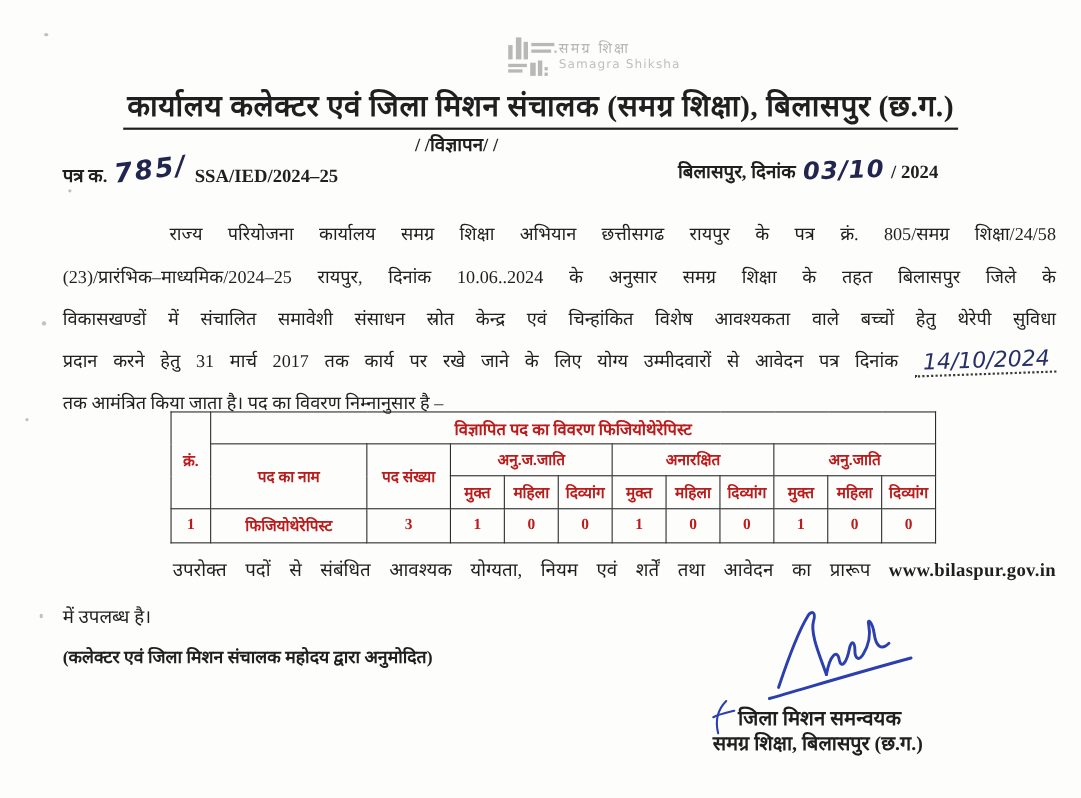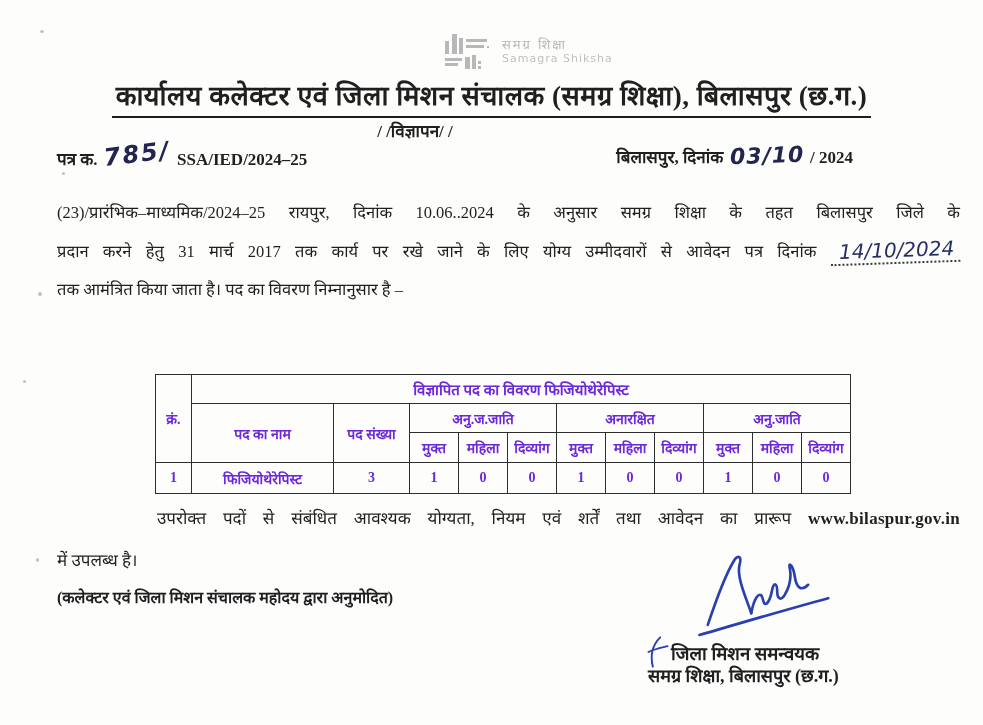--- a/index.html
+++ b/index.html
@@ -3,21 +3,21 @@
 <meta charset="utf-8">
 <style>
   html,body{margin:0;padding:0;background:#e8e8e8;}
   .page{
     position:relative; width:983px; height:725px; margin:0 auto;
     background:#fdfdfc; overflow:hidden;
     font-family:"Liberation Serif","DejaVu Serif",serif;
     color:#1f1f1f;
   }
   
-  .logo{position:absolute; top:31px; left:443px; display:flex; align-items:center; gap:11px; opacity:.62;justify-content:center;}
+  .logo{position:absolute; top:31px; left:460px; display:flex; align-items:center; opacity:.62;justify-content:center;}
   .logo-mark{flex:0 0 auto;}
   .logo-text{line-height:1.15;}
   .logo-hi{font-size:13px; color:#8b8b8b; letter-spacing:2px; font-family:"DejaVu Sans",sans-serif;}
   .logo-en{font-size:11px; color:#9a9a9a; letter-spacing:1px; font-family:"DejaVu Sans",sans-serif;}
   
   .title-wrap{position:absolute; top:76px; left:0; width:983px; text-align:center;}
   .title{display:inline-block; font-size:27px; font-weight:bold; letter-spacing:.5px;
          border-bottom:2.5px solid #1e1e1e; padding:0 4px 3px 4px;}
   .subtitle{position:absolute; top:119px; left:0; width:830px; text-align:center;
             font-size:17px; font-weight:bold;}
@@ -34,21 +34,21 @@
          white-space:nowrap; overflow:visible;}
   .pline.first{padding-left:97px;}
   .pline.last{text-align:center; text-align-last:left;}
   .hand-inline{display:inline-block; font-family:"DejaVu Sans",cursive; font-style:italic;
                font-size:20px; color:#262f66; border-bottom:2px dotted #3a3a3a;
                padding:0 6px 0 8px; transform:rotate(-2deg); line-height:24px;}
   
   table.post{position:absolute; top:374px; left:155px; border-collapse:collapse;
              table-layout:fixed; font-size:14px;}
   table.post td{border:1.6px solid #2d2d2d; text-align:center; vertical-align:middle;
-                font-weight:600; color:#6d28d9; padding:1px 2px; overflow:hidden;}
+                font-weight:600; color:#b91c1c; padding:1px 2px; overflow:hidden;}
   td.ttl{font-size:15px; height:26px;}
   tr.r2 td{height:26px;}
   tr.r3 td{height:27px;}
   tr.r4 td{height:28px;}
   td.post-name{text-align:left; padding-left:9px;}
   
   .footer-par{position:absolute; top:502px; left:57px; width:903px; font-size:17px;}
   .fline1{height:34px; line-height:34px; text-align:justify; text-align-last:justify;
           white-space:nowrap; padding-left:100px;}
   .fline2{height:34px; line-height:34px; margin-top:8px;}
@@ -102,21 +102,23 @@
       <span>SSA/IED/2024–25</span>
     </div>
     <div>
       <span>बिलासपुर, दिनांक</span>
       <span class="hand hand-date">03/10</span>
       <span>/ 2024</span>
     </div>
   </div>
 
   <div class="body-par">
+    <div class="pline first">राज्य परियोजना कार्यालय समग्र शिक्षा अभियान छत्तीसगढ रायपुर के पत्र क्रं. 805/समग्र शिक्षा/24/58</div>
     <div class="pline">(23)/प्रारंभिक–माध्यमिक/2024–25 रायपुर, दिनांक 10.06..2024 के अनुसार समग्र शिक्षा के तहत बिलासपुर जिले के</div>
+    <div class="pline">विकासखण्डों में संचालित समावेशी संसाधन स्रोत केन्द्र एवं चिन्हांकित विशेष आवश्यकता वाले बच्चों हेतु थेरेपी सुविधा</div>
     <div class="pline">
       <span>प्रदान करने हेतु 31 मार्च 2017 तक कार्य पर रखे जाने के लिए योग्य उम्मीदवारों से आवेदन पत्र दिनांक</span>
       <span class="hand-inline">14/10/2024</span>
     </div>
     <div class="pline last">तक आमंत्रित किया जाता है। पद का विवरण निम्नानुसार है –</div>
   </div>
 
   <table class="post">
     <colgroup>
       <col style="width:36px">

